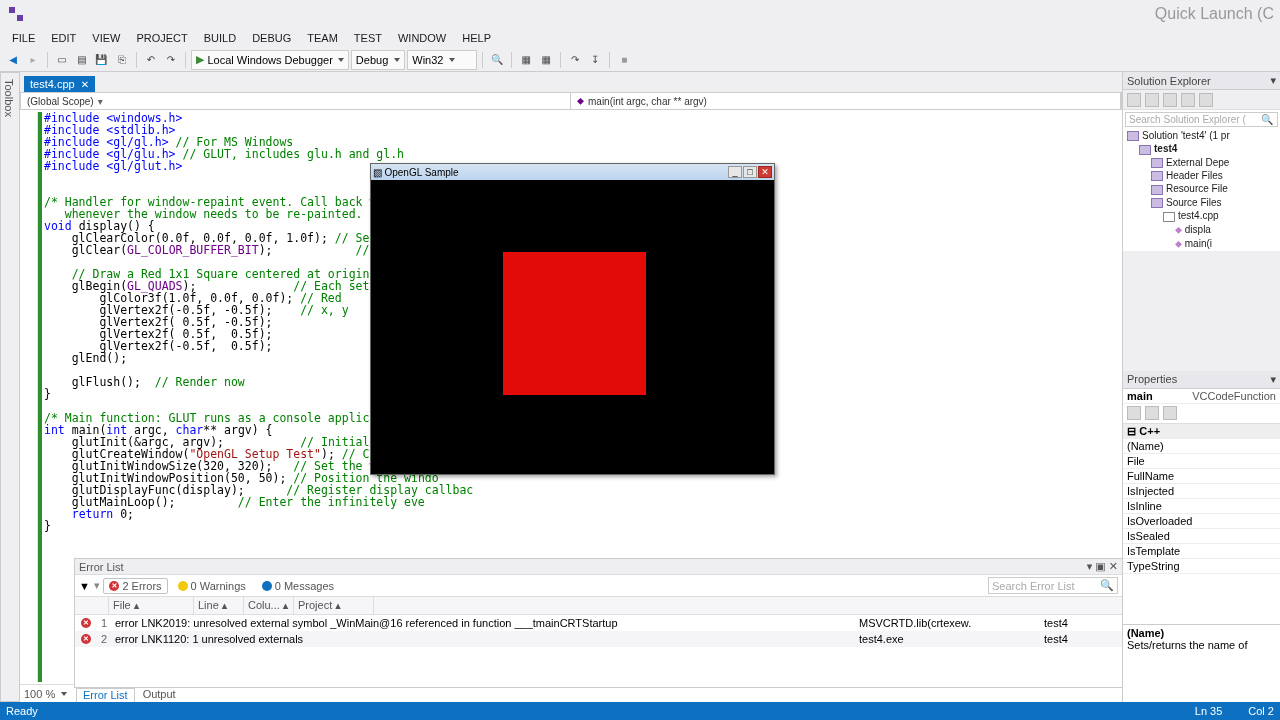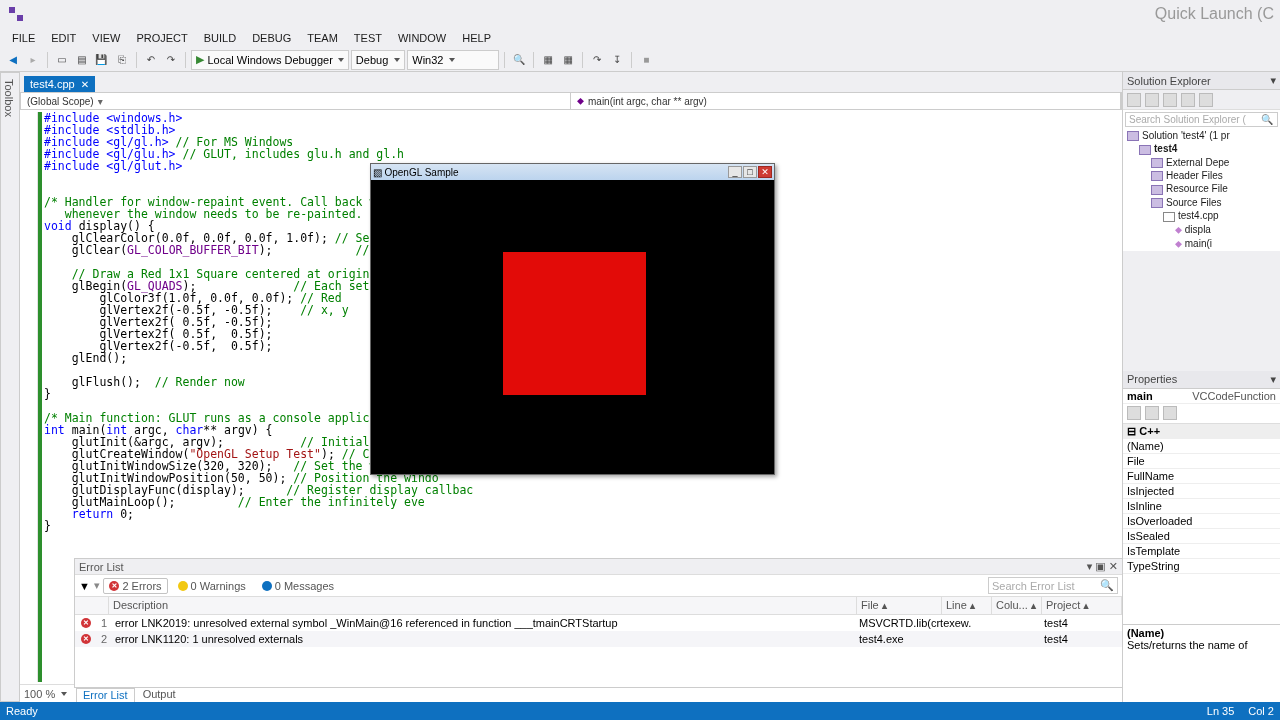--- a/index.html
+++ b/index.html
@@ -99,21 +99,21 @@
 .bp-row .c.line { width:50px;}
 .bp-row .c.col  { width:50px;}
 .bp-row .c.proj { width:80px;}
 .bp-search { margin-left:auto; width:130px; border:1px solid #ccc; padding:1px 3px; color:#aaa; display:flex; align-items:center; justify-content:space-between;}
 
 .bp-tabs { position:absolute; left:74px; right:157px; bottom:18px; height:14px; display:flex; gap:2px; font-size:11px; color:#555; padding-left:2px;}
 .bp-tabs .t { padding:0 6px; }
 .bp-tabs .t.active { background:#fff; border:1px solid #ccc; border-bottom:none; color:#0e70c0;}
 
 .statusbar { position:absolute; left:0; right:0; bottom:0; height:18px; background:#0e70c0; color:#fff; display:flex; align-items:center; font-size:11px; padding:0 6px;}
-.statusbar .right { margin-left:auto; display:flex; gap:14px;}
+.statusbar .right { margin-left:auto; display:flex; gap:26px;}
 
 .caret { display:inline-block; border-left:3px solid transparent; border-right:3px solid transparent; border-top:4px solid #555; vertical-align:middle; margin-left:2px;}
 </style>
 </head>
 <body>
 
 <div class="titlebar">
   <div class="logo"></div>
   <div class="right">Quick Launch (C</div>
 </div>
@@ -145,21 +145,21 @@
   <div class="tsep"></div>
   <div class="tdebug">
     <span class="play">▶</span>
     <span>Local Windows Debugger</span>
     <span class="caret"></span>
   </div>
   <div class="tsel">
       <span>Debug</span>
       <span class="caret"></span>
     </div>
-  <div class="tsel" style="width:92px">
+  <div class="tsel" style="width:70px">
       <span>Win32</span>
       <span class="caret"></span>
     </div>
   <div class="tsep"></div>
   <div class="tbtn">🔍</div>
   <div class="tsep"></div>
   <div class="tbtn">▦</div>
   <div class="tbtn">▦</div>
   <div class="tsep"></div>
   <div class="tbtn">↷</div>
@@ -360,21 +360,20 @@
         <span class="dot-blue"></span>
         <span>0 Messages</span>
       </div>
     <div class="bp-search">
       <span>Search Error List</span>
         <span>🔍</span>
     </div>
   </div>
   <div class="bp-cols">
     <div class="c" style="width:34px"></div>
-    <div class="c desc">Description</div>
     <div class="c file"><span>File</span> ▴</div>
     <div class="c line"><span>Line</span> ▴</div>
     <div class="c col"><span>Colu...</span> ▴</div>
     <div class="c proj"><span>Project</span> ▴</div>
   </div>
   <div class="bp-rows" id="bp-rows">
       <div class="bp-row">
         <div class="c icon">
           <span class="dot-red">✕</span>
         </div>

